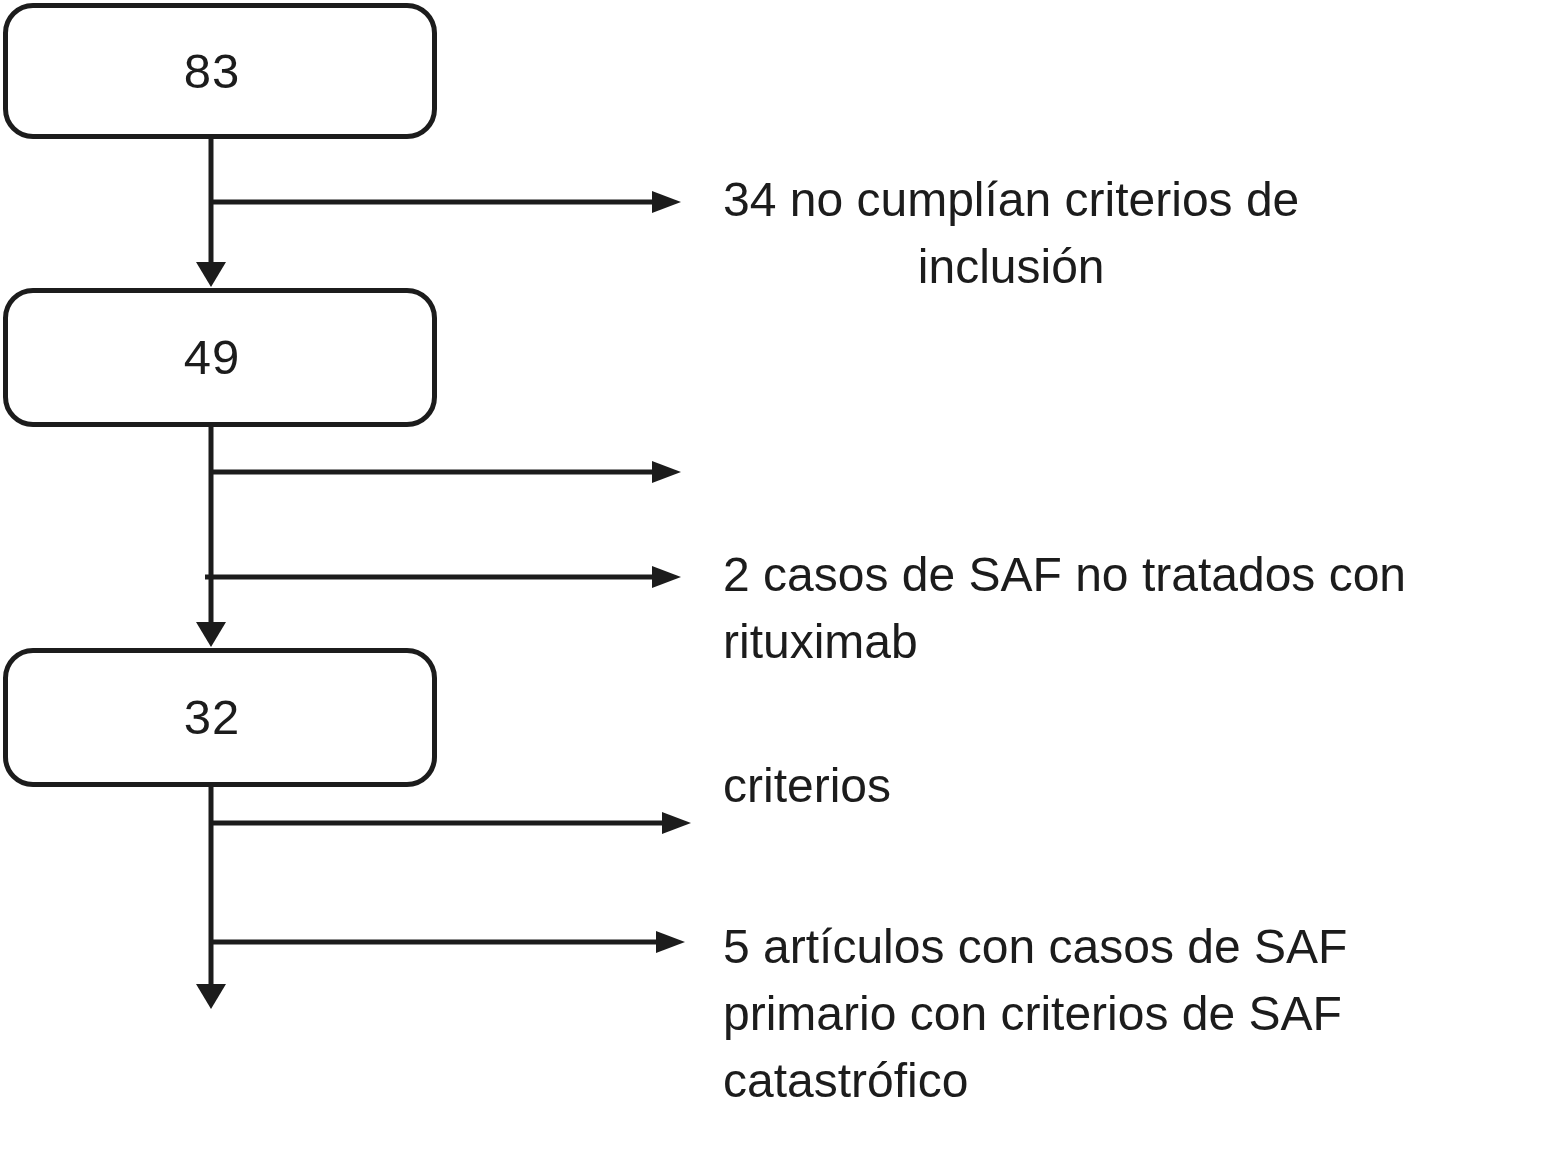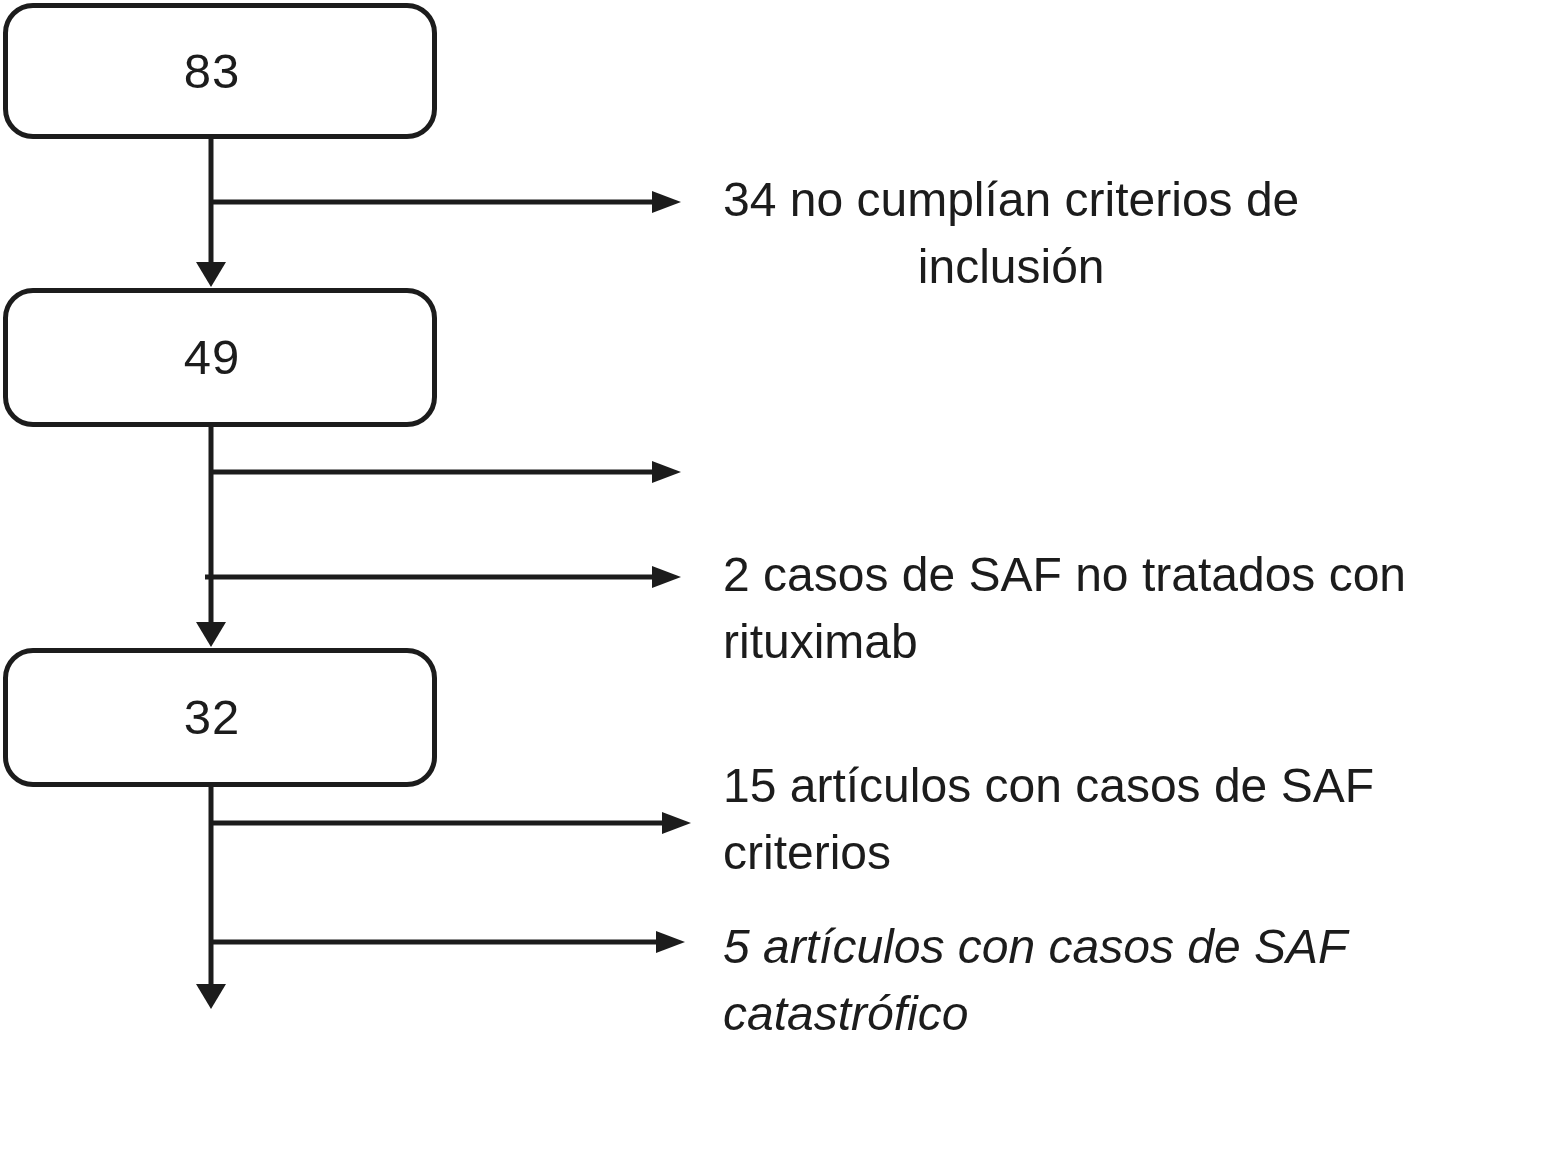--- a/index.html
+++ b/index.html
@@ -51,21 +51,21 @@
     left: 723px;
     font-size: 48px;
     line-height: 67px;
     white-space: nowrap;
     color: #1c1c1c;
   }
   .label-1 { top: 166px; text-align: center; }
   .label-2 { top: 438px; }
   .label-3 { top: 541px; }
   .label-4 { top: 752px; }
-  .label-5 { top: 913px; font-style: italic; }
+  .label-5 { top: 913px; }
 </style>
 </head>
 <body>
 
 <div class="stage">
 
   <svg class="connector-layer" width="1568" height="1152" viewBox="0 0 1568 1152" aria-hidden="true">
     <g stroke="#1c1c1c" stroke-width="5" fill="none">
 
       <line x1="211" y1="139" x2="211" y2="262"></line>
@@ -107,22 +107,22 @@
     <div>inclusión</div>
   </div>
 
 
   <div class="branch-label label-3">
     <div>2 casos de SAF no tratados con</div>
     <div>rituximab</div>
   </div>
 
   <div class="branch-label label-4">
-    <div>15 artículos con casos de SAF</div>
     <div>criterios</div>
   </div>
 
   <div class="branch-label label-5">
     <div>5 artículos con casos de SAF</div>
+    <div>primario con criterios de SAF</div>
     <div>catastrófico</div>
   </div>
 
 </div>
 
 </body></html>

